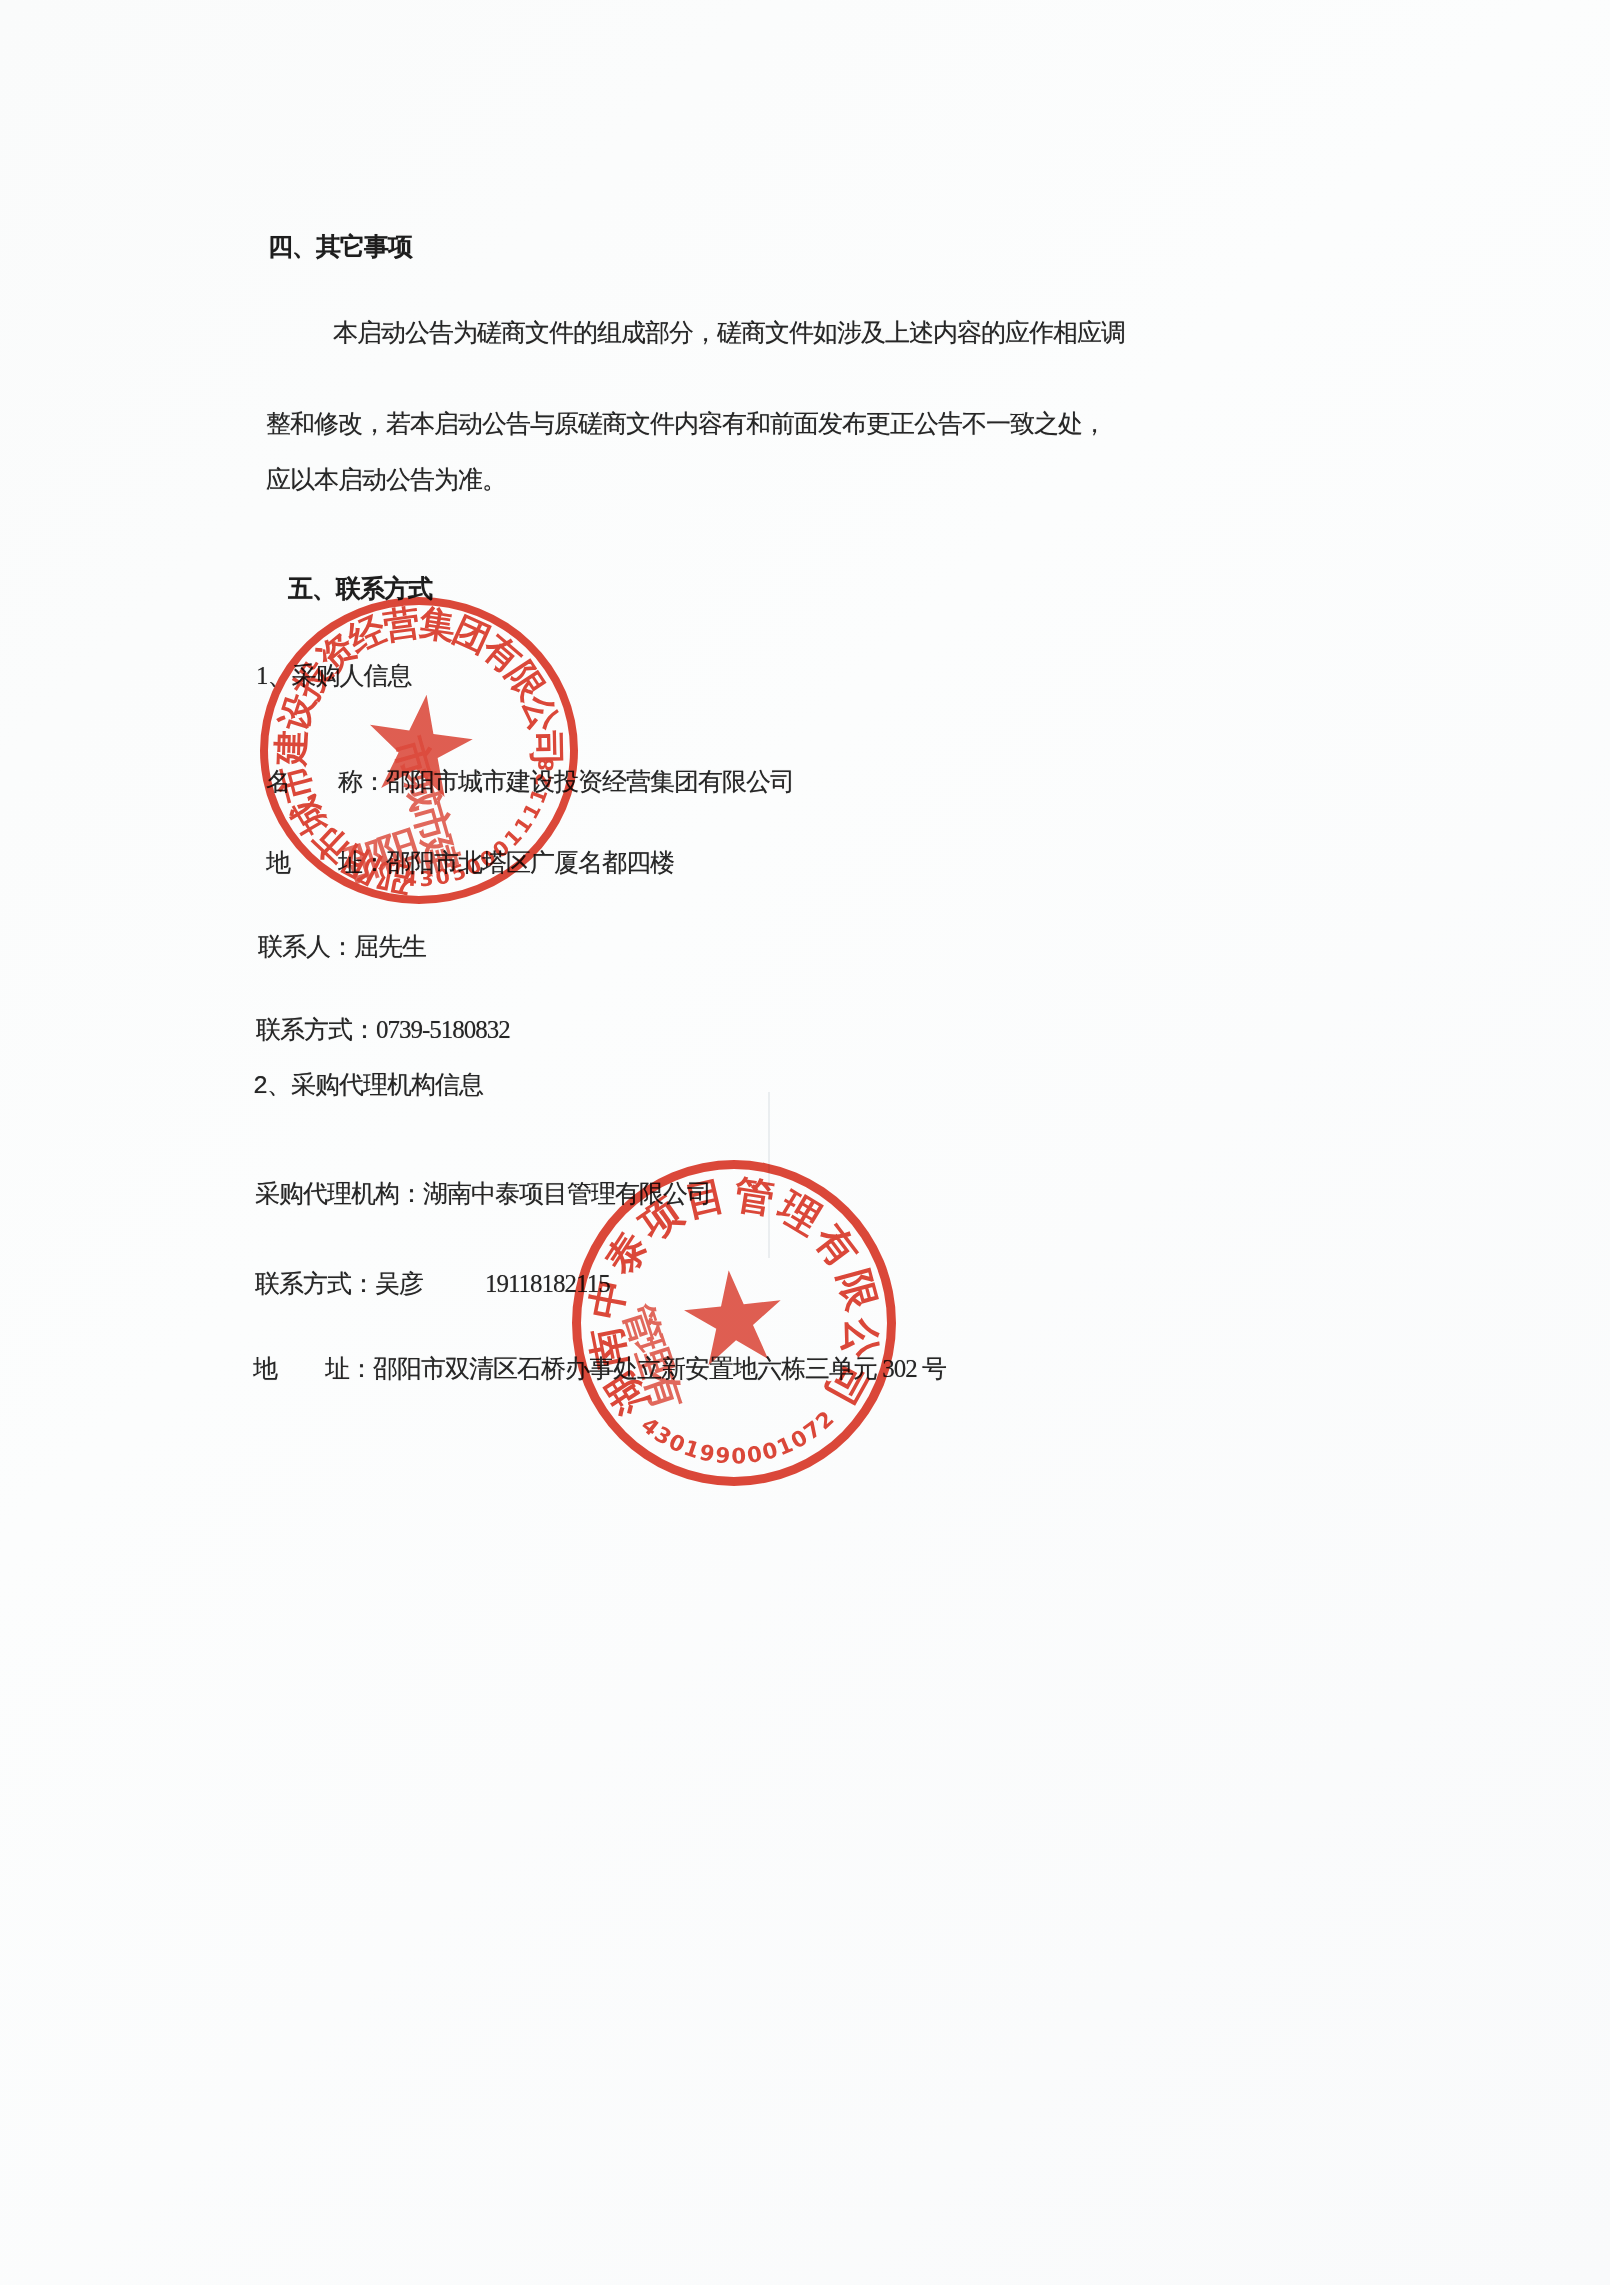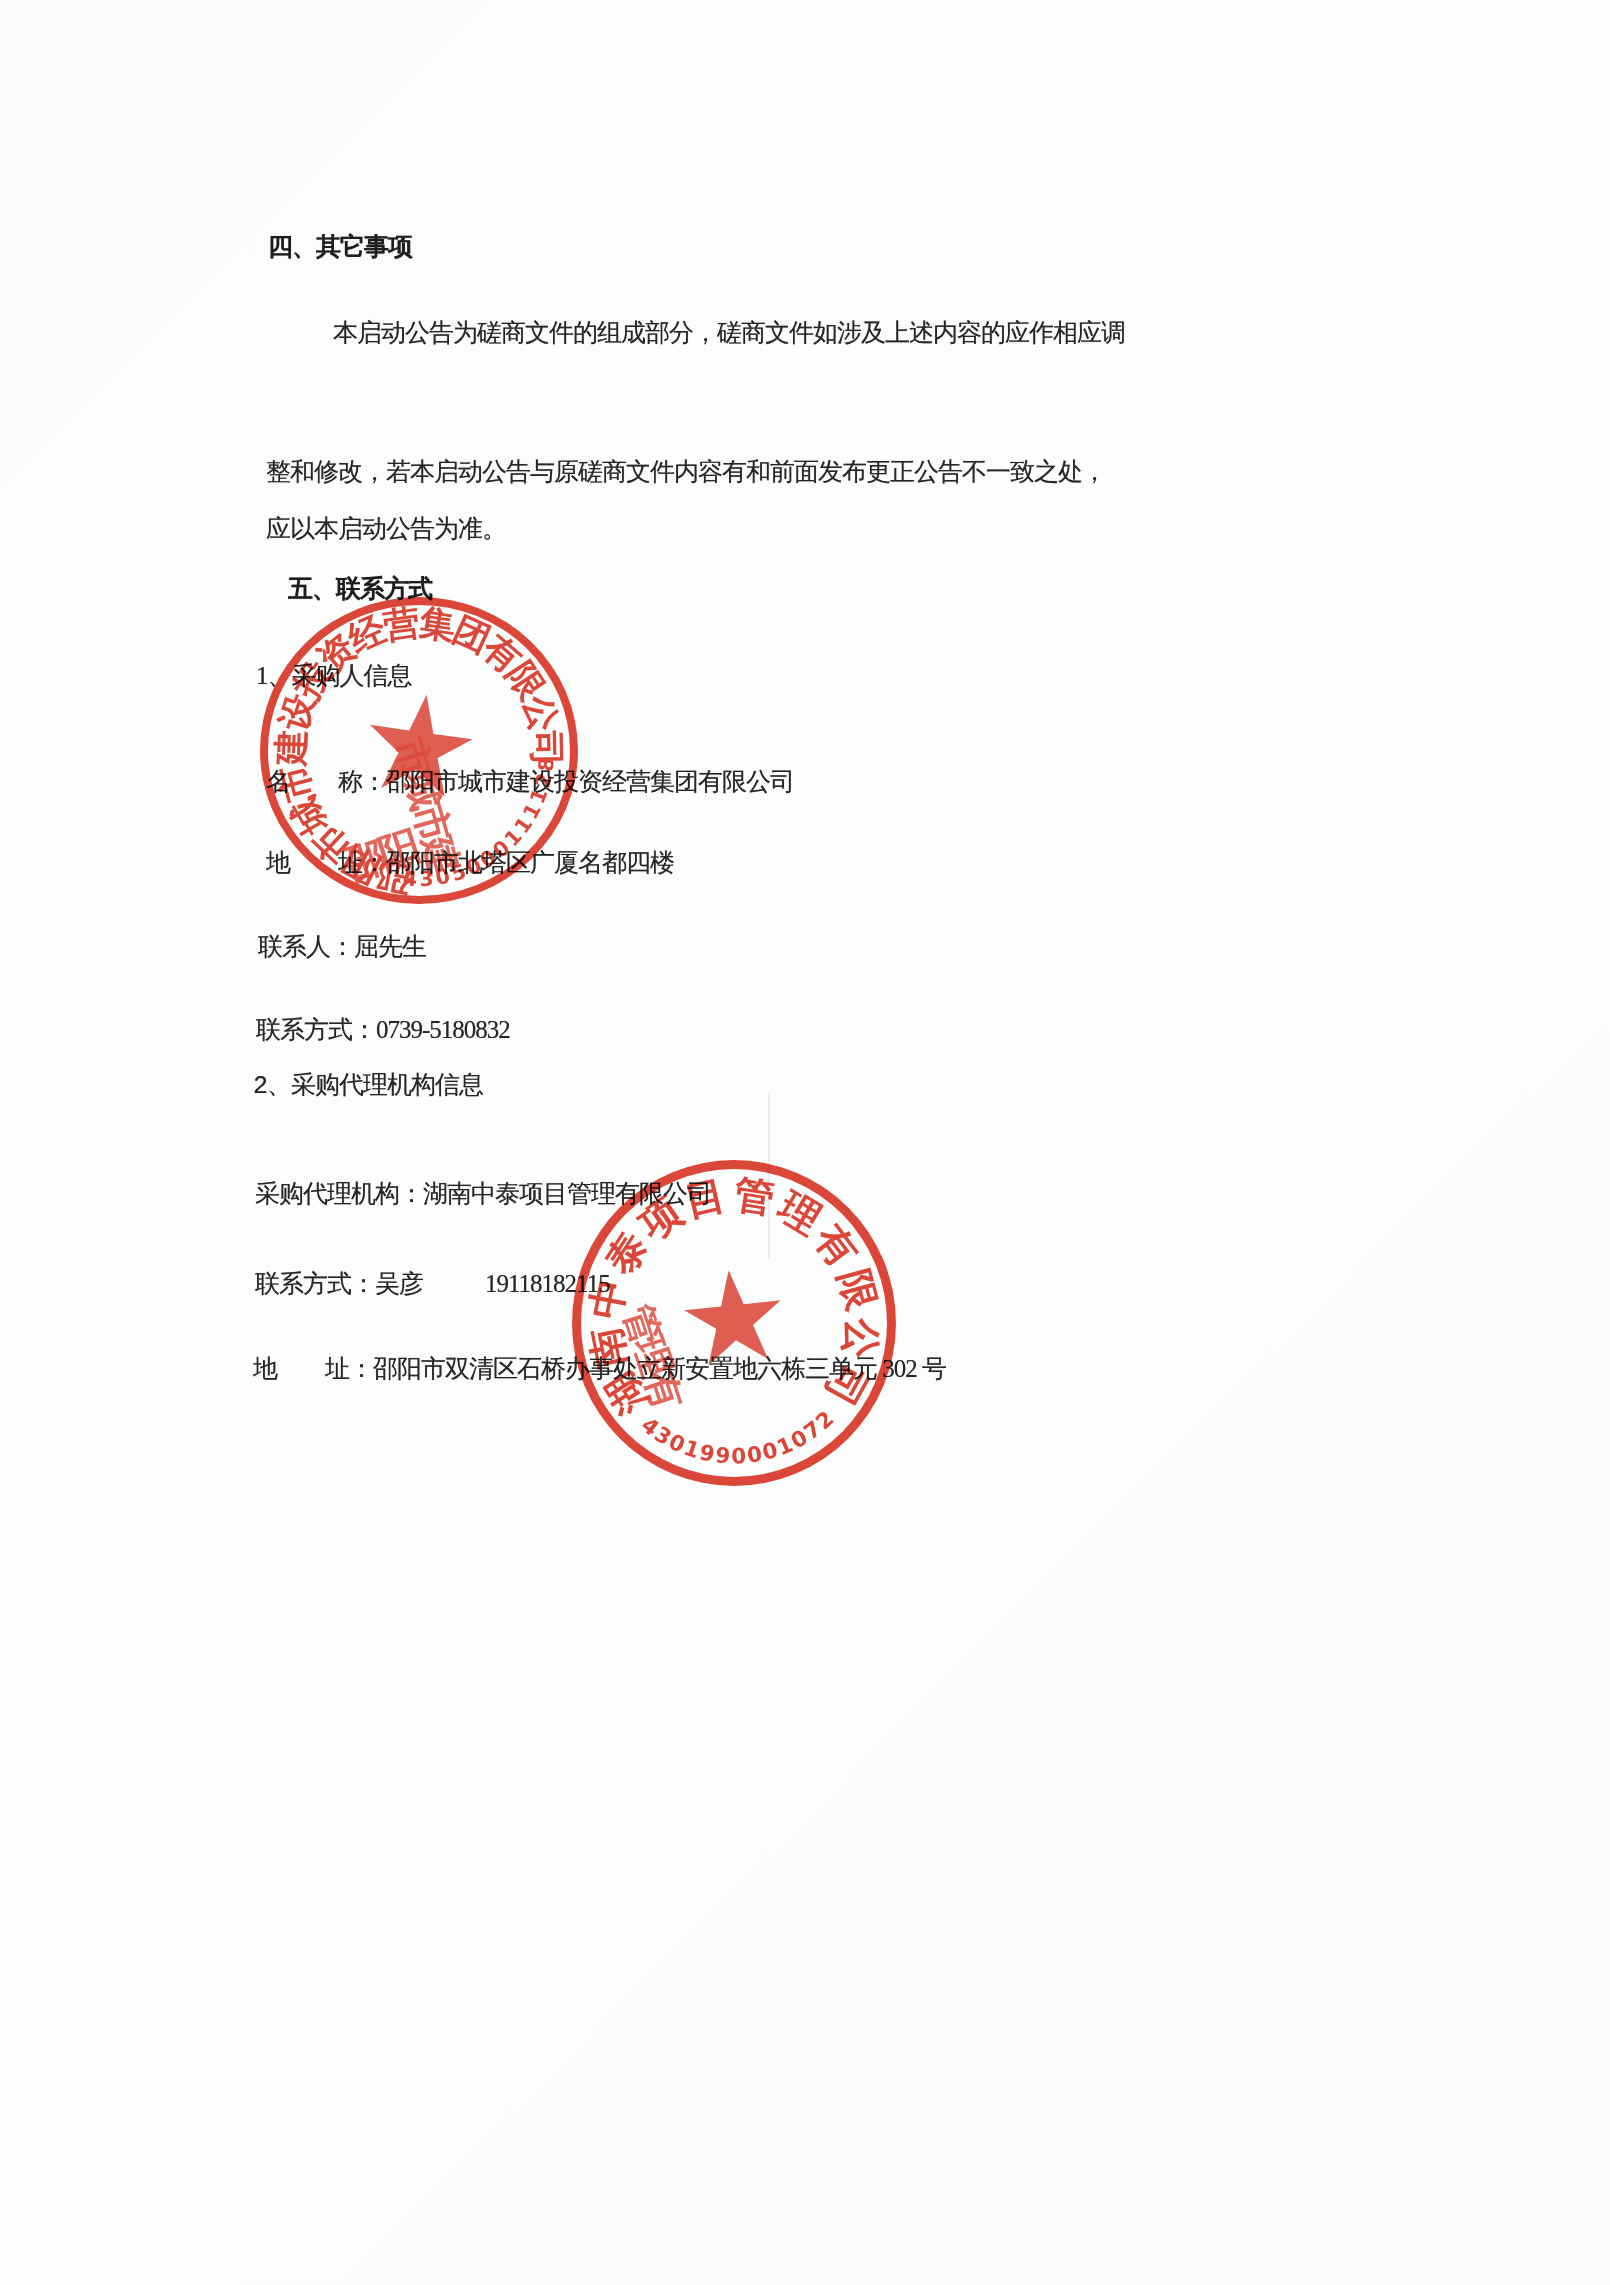--- a/index.html
+++ b/index.html
@@ -64,22 +64,22 @@
 </head>
 <body>
 
 <div class="page">
 
   <div class="crease"></div>
 
   <div class="doc-line bold" style="left:268px;top:232px;">四、其它事项</div>
 
   <div class="doc-line" style="left:333px;top:318px;">本启动公告为磋商文件的组成部分，磋商文件如涉及上述内容的应作相应调</div>
-  <div class="doc-line" style="left:266px;top:409px;margin-top:48px;">整和修改，若本启动公告与原磋商文件内容有和前面发布更正公告不一致之处，</div>
-  <div class="doc-line" style="left:266px;top:514px;">应以本启动公告为准。</div>
+  <div class="doc-line" style="left:266px;top:409px;">整和修改，若本启动公告与原磋商文件内容有和前面发布更正公告不一致之处，</div>
+  <div class="doc-line" style="left:266px;top:465px;">应以本启动公告为准。</div>
 
   <div class="doc-line bold" style="left:268px;top:574px;margin-left:20px;">五、联系方式</div>
 
   <div class="doc-line" style="left:256px;top:661px;">1、采购人信息</div>
   <div class="doc-line" style="left:266px;top:767px;">名　　称：邵阳市城市建设投资经营集团有限公司</div>
   <div class="doc-line" style="left:266px;top:848px;">地　　址：邵阳市北塔区广厦名都四楼</div>
   <div class="doc-line" style="left:258px;top:932px;">联系人：屈先生</div>
   <div class="doc-line" style="left:256px;top:1015px;">联系方式：0739-5180832</div>
 
   <div class="doc-line" style="left:253px;top:1072px;font-family:Liberation Mono, monospace;">2、采购代理机构信息</div>

